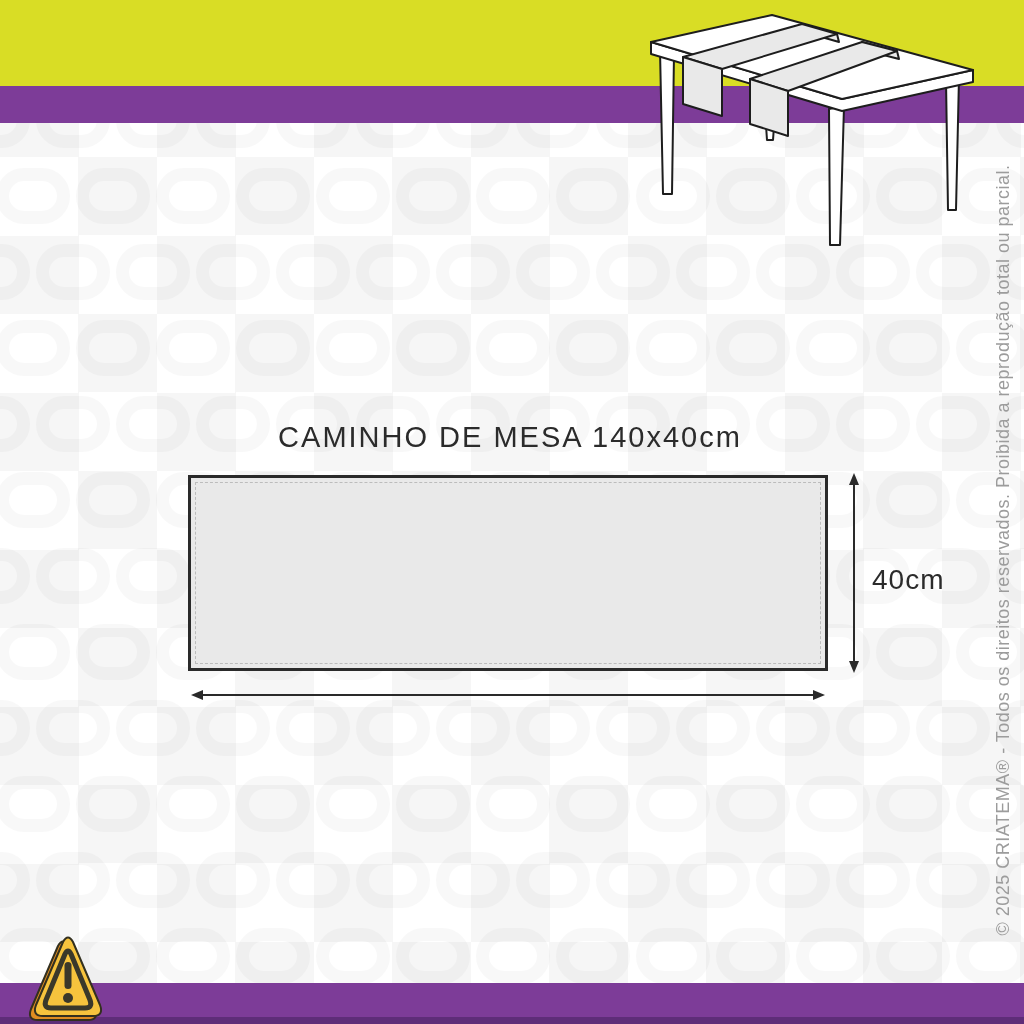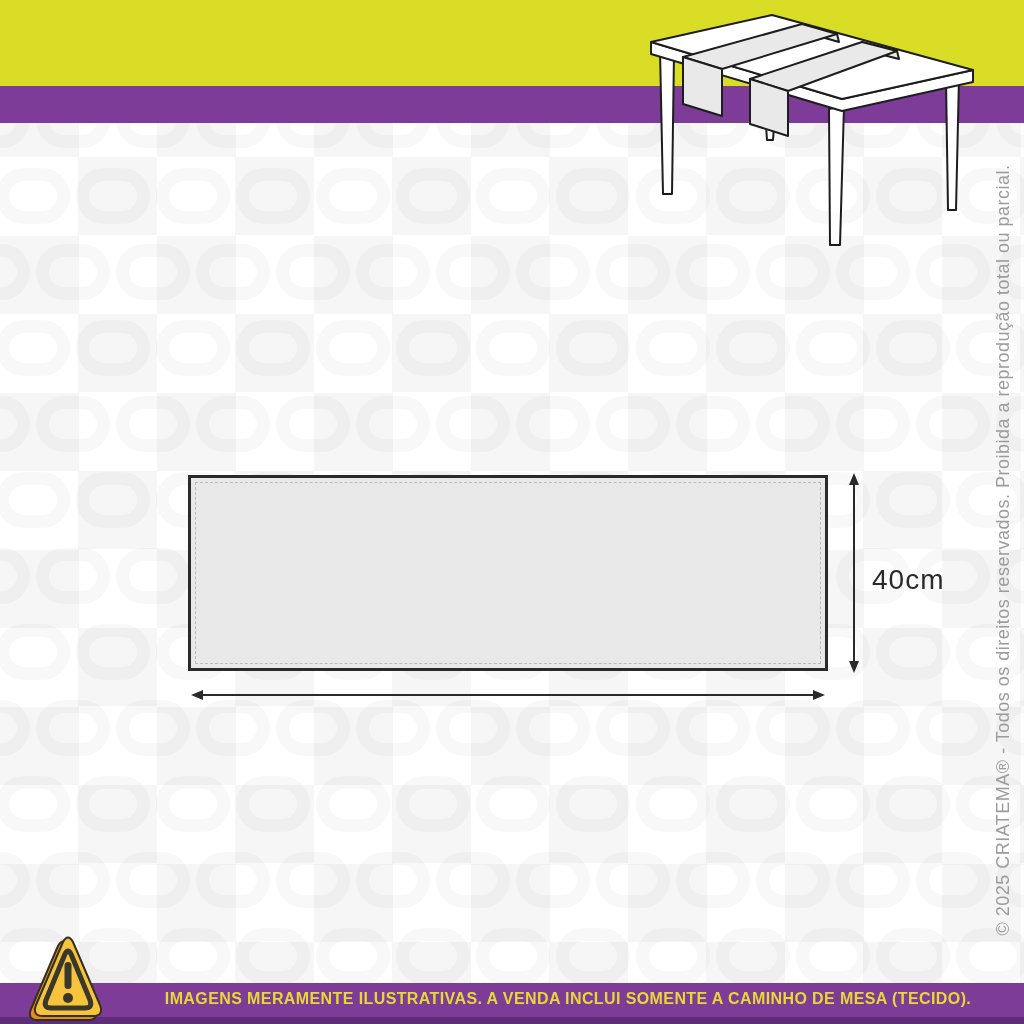--- a/index.html
+++ b/index.html
@@ -286,39 +286,39 @@
 
       <path d="M172,16 L207,26 L209,34 L174,24 Z" fill="#e9e9e9"></path>
       <path d="M232,34 L267,43 L269,51 L234,42 Z" fill="#e9e9e9"></path>
       <path d="M53,49 L172,16 L207,26 L92,61 Z" fill="#e9e9e9"></path>
       <path d="M120,71 L232,34 L267,43 L158,83 Z" fill="#e9e9e9"></path>
       <path d="M53,49 L92,61 L92,108 L53,96 Z" fill="#e9e9e9"></path>
       <path d="M120,71 L158,83 L158,128 L120,116 Z" fill="#e9e9e9"></path>
     </g>
   </svg>
 
+  <div class="diagram-title">CAMINHO DE MESA 140x40cm</div>
   <div class="runner-rect"></div>
 
   <svg class="arrow" style="left:845px;top:470px" width="18" height="206" viewBox="0 0 18 206">
     <line x1="9" y1="13" x2="9" y2="193" stroke="#2a2a2a" stroke-width="2"></line>
     <polygon points="9,3 4,15 14,15" fill="#2a2a2a"></polygon>
     <polygon points="9,203 4,191 14,191" fill="#2a2a2a"></polygon>
   </svg>
   <div class="v-label">40cm</div>
 
   <svg class="arrow" style="left:188px;top:686px" width="640" height="18" viewBox="0 0 640 18">
     <line x1="13" y1="9" x2="627" y2="9" stroke="#2a2a2a" stroke-width="2"></line>
     <polygon points="3,9 15,4 15,14" fill="#2a2a2a"></polygon>
     <polygon points="637,9 625,4 625,14" fill="#2a2a2a"></polygon>
   </svg>
 
   <div class="copyright">© 2025 CRIATEMA® - Todos os direitos reservados. Proibida a reprodução total ou parcial.</div>
 
   <div class="footer-band"></div>
-  <div class="disclaimer">IMAGENS MERAMENTE ILUSTRATIVAS. A VENDA INCLUI SOMENTE A CAMINHO DE MESA (TECIDO).</div>
 
   <svg class="warn-icon" viewBox="0 0 88 92">
 
     <path d="M34 16 Q39 7 44 16 L71 79 Q75 90 64 90 L14 90 Q3 90 7 79 Z" fill="#df8c20" stroke="#33301f" stroke-width="2" stroke-linejoin="round"></path>
 
     <path d="M39 12 Q44 3 49 12 L76 75 Q80 86 69 86 L19 86 Q8 86 12 75 Z" fill="#f6c33d" stroke="#33301f" stroke-width="2" stroke-linejoin="round"></path>
 
     <path d="M41 24 Q44 18 47 24 L66 70 Q69 78 61 78 L27 78 Q19 78 22 70 Z" fill="none" stroke="#3a382a" stroke-width="5" stroke-linejoin="round"></path>
 
     <rect x="40.5" y="32" width="7" height="27" rx="3.5" fill="#3a382a"></rect>

